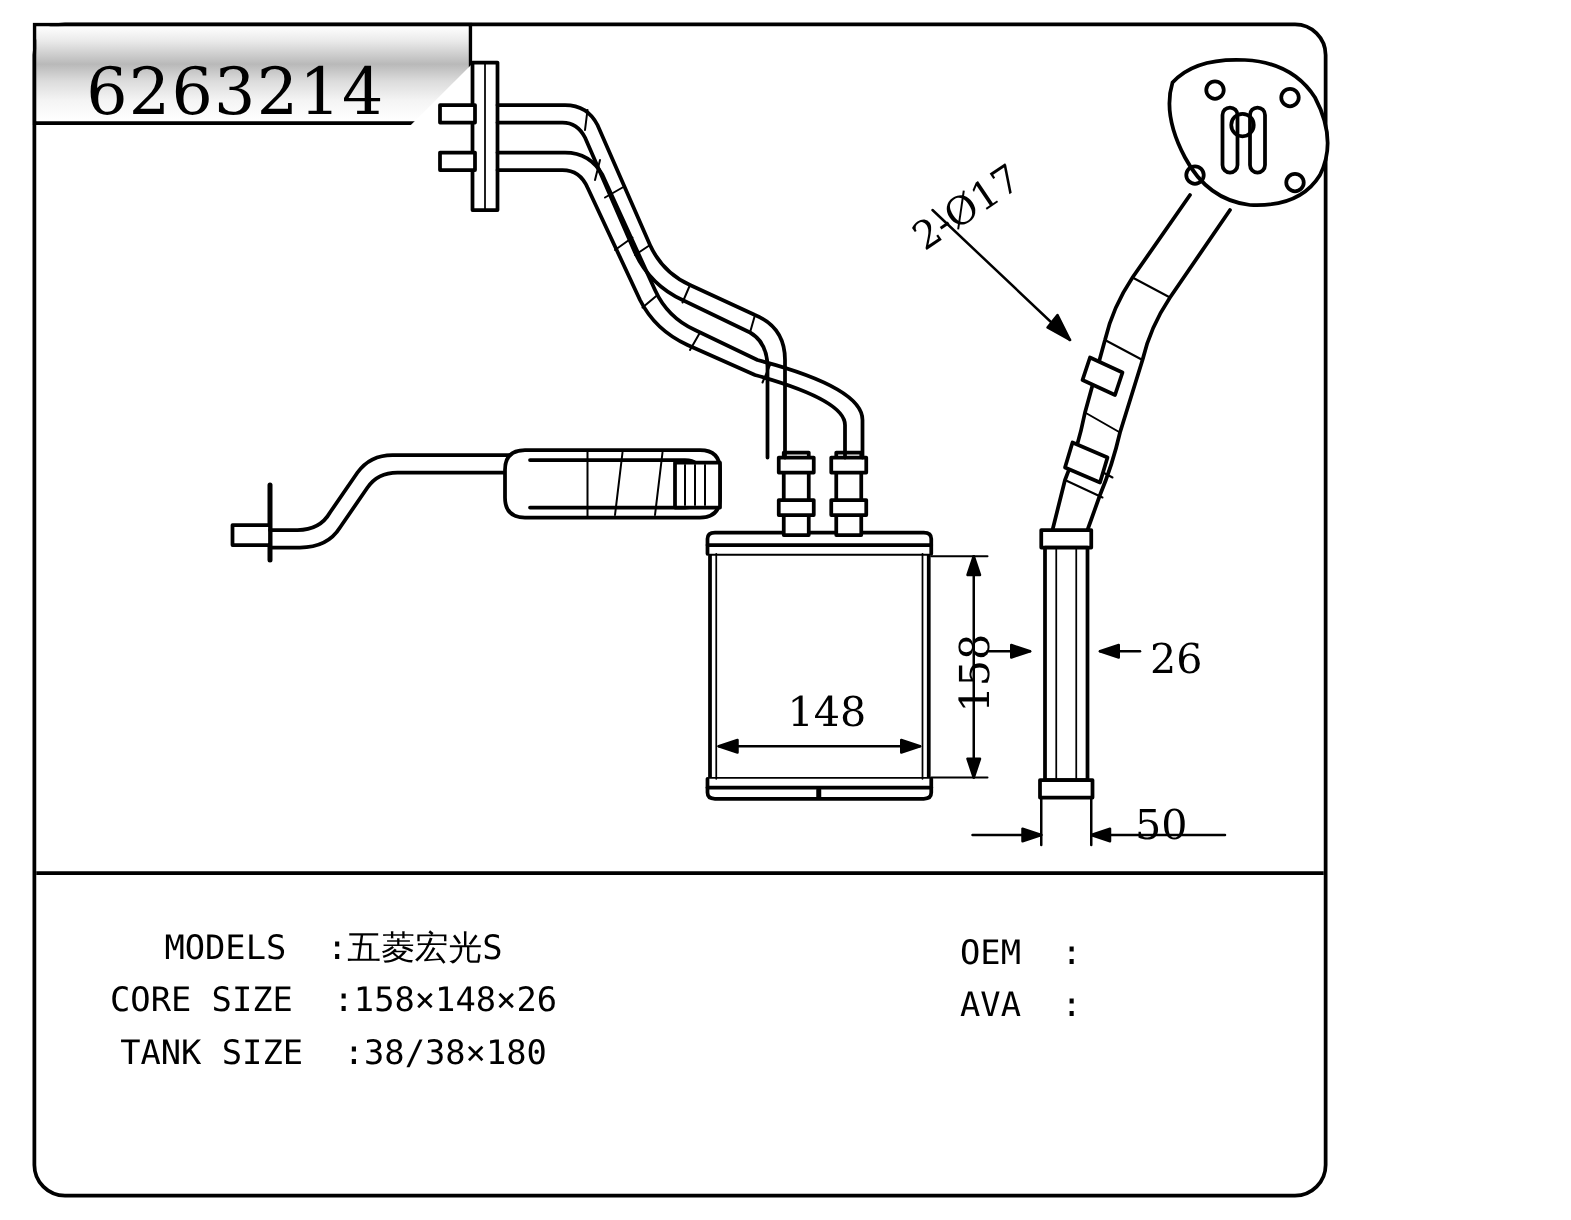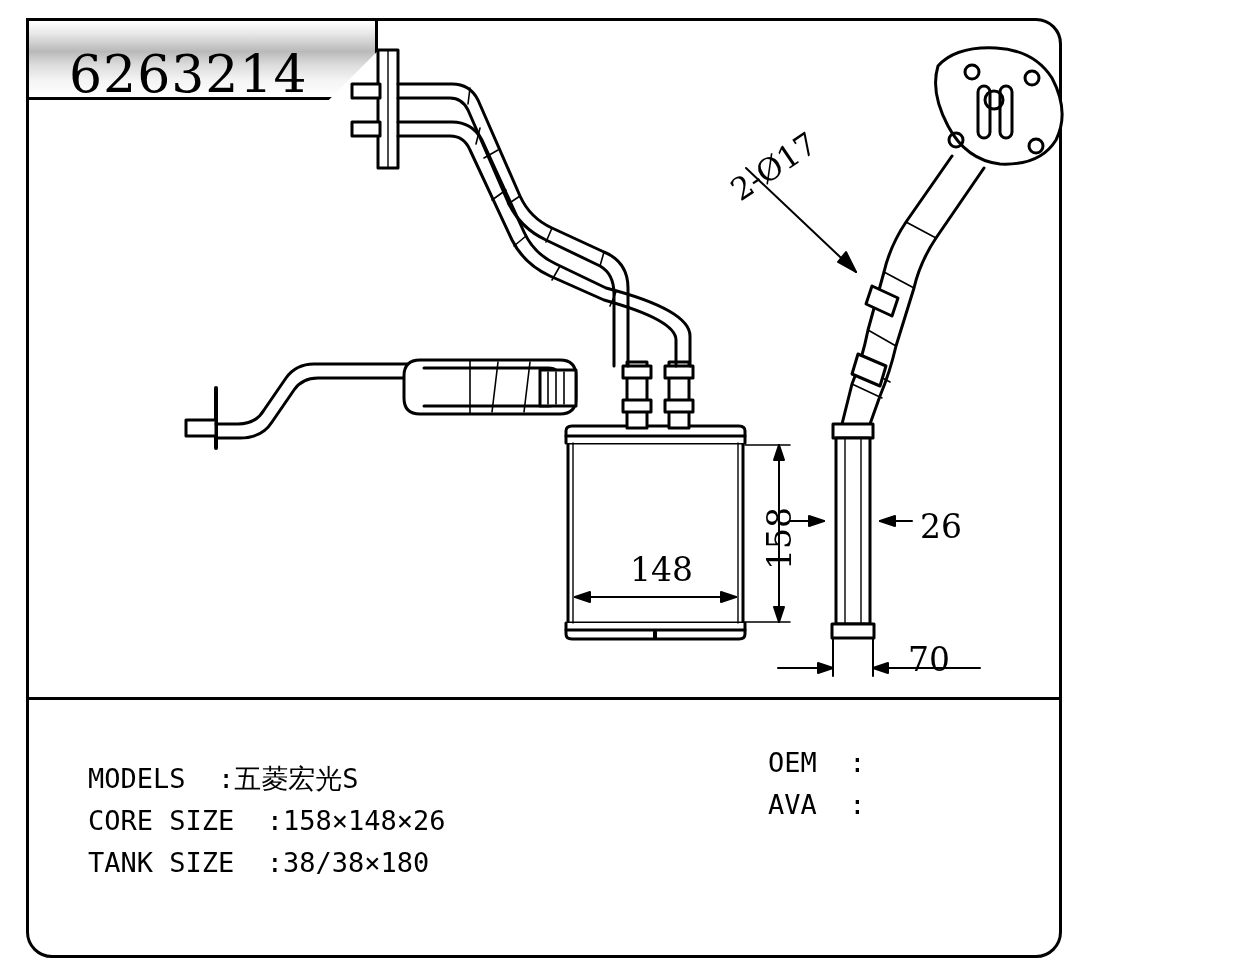--- a/index.html
+++ b/index.html
@@ -23,21 +23,21 @@
     font-family:"DejaVu Serif",serif;letter-spacing:1px;color:#000;margin-top:12px;
   }
 
   
   .divider{
     position:absolute;left:29px;top:697px;width:1030px;height:0;
     border-top:3px solid #000;
   }
 
   
-  .specs-left{position:absolute;left:88px;top:758px;}
+  .specs-left{position:absolute;left:88px;top:738px;text-align:center;}
   .specs-right{position:absolute;left:768px;top:742px;}
   .specline{
     font-family:"DejaVu Sans Mono","Liberation Mono",monospace;
     font-size:27px;line-height:42px;white-space:pre;color:#000;letter-spacing:0px;
   }
 
   
   .dim{
     position:absolute;font-family:"DejaVu Serif",serif;font-size:33px;color:#000;
   }
@@ -189,21 +189,21 @@
     </g>
   </svg>
 
   <div class="titleflag">
     <div class="txt">6263214</div>
   </div>
 
   <div class="dim" style="left:630px;top:550px;">148</div>
   <div class="dim vert" style="left:760px;top:570px;">158</div>
   <div class="dim" style="left:920px;top:507px;">26</div>
-  <div class="dim" style="left:908px;top:640px;">70</div>
+  <div class="dim" style="left:908px;top:640px;">50</div>
   <div class="dim diag" style="left:724px;top:178px;">2-Ø17</div>
 
   <div class="specs-left">
     <div class="specline">MODELS  :五菱宏光S</div>
     <div class="specline">CORE SIZE  :158×148×26</div>
     <div class="specline">TANK SIZE  :38/38×180</div>
   </div>
 
   <div class="specs-right">
     <div class="specline">OEM  :</div>

